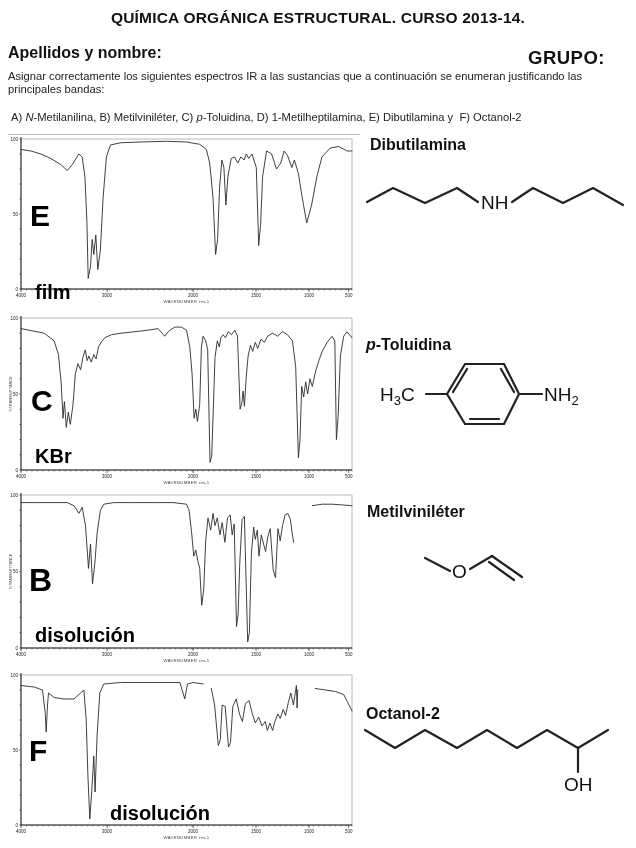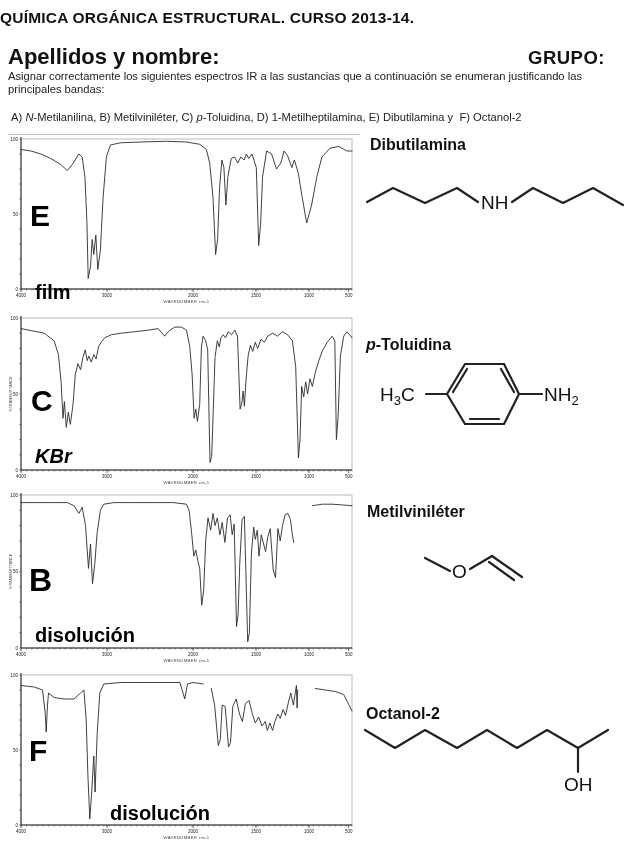--- a/index.html
+++ b/index.html
@@ -2,39 +2,39 @@
 <html><head>
 <meta charset="utf-8">
 <style>
   html,body{margin:0;padding:0;}
   body{
     width:636px;height:848px;position:relative;background:#ffffff;
     font-family:"Liberation Sans",sans-serif;color:#1a1a1a;overflow:hidden;
   }
   .abs{position:absolute;}
   #doc-title{
-    top:9px;left:0;width:636px;text-align:left;
+    top:9px;left:0;width:636px;text-align:center;
     font-size:15.5px;font-weight:bold;letter-spacing:.2px;color:#111;
   }
-  #name-label{top:44px;left:8px;font-size:22px;font-weight:bold;color:#111;}
+  #name-label{top:44px;left:8px;font-size:16px;font-weight:bold;color:#111;}
   #group-label{top:47px;left:528px;font-size:18.5px;font-weight:600;letter-spacing:.5px;color:#111;text-align:center;}
   #instructions{top:70px;left:8px;width:580px;font-size:11.2px;line-height:13px;color:#222;}
   #options-line{top:97px;left:8px;width:620px;font-size:11.2px;color:#222;white-space:pre-wrap;margin-top:14px;}
   .panel{position:absolute;left:8px;width:352px;height:176px;}
   .panel-e{top:134px;border-top:1px solid #c2c2c2;}
   .panel-c{top:308px;}
   .panel-b{top:486px;}
   .panel-f{top:666px;}
   .spec-plot{position:absolute;left:0;top:0;}
   .spec-letter{position:absolute;font-size:30px;font-weight:bold;color:#000;line-height:1;}
   .spec-sample{position:absolute;font-size:20px;font-weight:bold;color:#000;line-height:1;}
   .panel-e .spec-letter{left:22px;top:66px;}
   .panel-e .spec-sample{left:27px;top:147px;}
   .panel-c .spec-letter{left:23px;top:78px;}
-  .panel-c .spec-sample{left:27px;top:138px;font-style:italic;}
+  .panel-c .spec-sample{left:27px;top:138px;}
   .panel-b .spec-letter{left:21px;top:78px;font-size:32px;}
   .panel-b .spec-sample{left:27px;top:139px;}
   .panel-f .spec-letter{left:21px;top:70px;}
   .panel-f .spec-sample{left:102px;top:137px;}
   .compound-heading{position:absolute;font-size:16px;font-weight:bold;color:#111;line-height:1;text-align:right;}
   #heading-0{left:370px;top:137px;}
   #heading-1{left:366px;top:337px;}
   #heading-2{left:367px;top:504px;}
   #heading-3{left:366px;top:706px;}
   .mol{position:absolute;}

